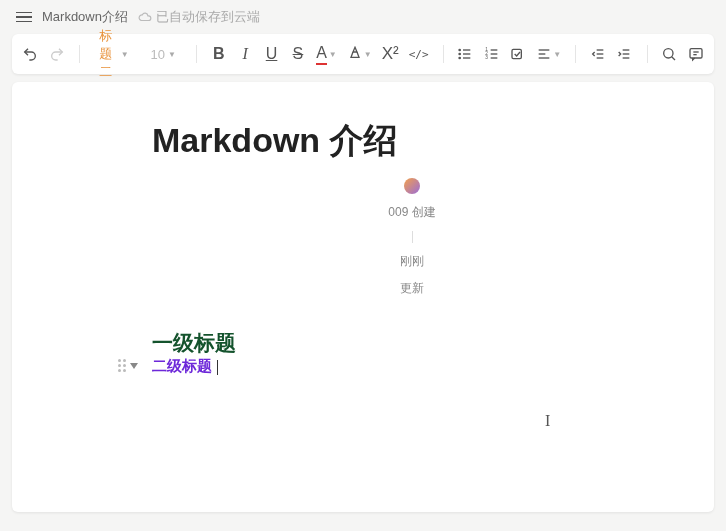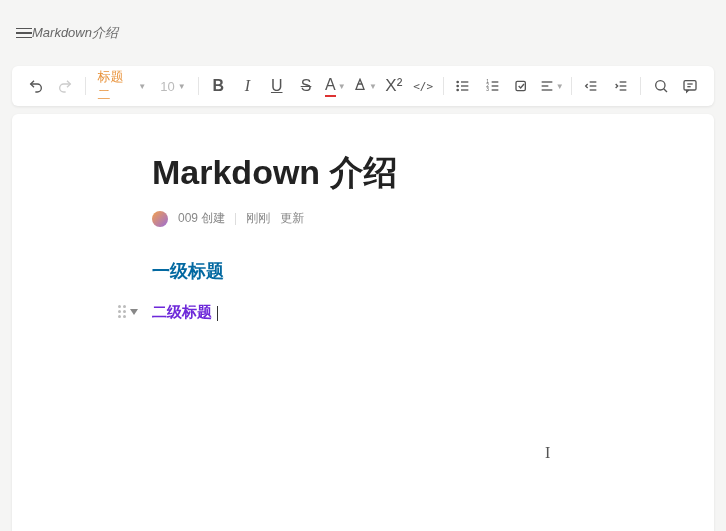--- a/index.html
+++ b/index.html
@@ -1,60 +1,66 @@
 <!DOCTYPE html>
 <html><head>
 <meta charset="utf-8">
 <style>
 * { margin: 0; padding: 0; box-sizing: border-box; }
 body { width: 726px; height: 531px; background: #f5f5f4; font-family: -apple-system, "Segoe UI", "PingFang SC", "Microsoft YaHei", sans-serif; overflow: hidden; }
 
-.topbar { display: flex; align-items: center; padding: 24px 16px; color: #888; font-size: 13px; font-style: italic; }
+.topbar { display: flex; align-items: center; padding: 8px 16px; gap: 10px; color: #888; font-size: 13px; }
 .hamburger { cursor: pointer; display: flex; flex-direction: column; gap: 3px; }
 .hamburger span { width: 16px; height: 1.5px; background: #555; }
 .topbar .title { color: #666; }
 .topbar .cloud { display: flex; align-items: center; gap: 4px; color: #aaa; }
 .topbar svg { width: 14px; height: 14px; }
 
-.toolbar { margin: 0 12px; background: #fff; border-radius: 6px; box-shadow: 0 1px 3px rgba(0,0,0,0.08); padding: 6px 10px; display: flex; align-items: center; gap: 2px; }
+.toolbar { margin: 0 12px; background: #fff; border-radius: 6px; box-shadow: 0 1px 3px rgba(0,0,0,0.08); padding: 6px 10px; display: flex; align-items: center; gap: 10px; }
 .toolbar .btn { width: 28px; height: 28px; display: flex; align-items: center; justify-content: center; border-radius: 4px; cursor: pointer; color: #555; }
 .toolbar .sep { width: 1px; height: 18px; background: #e5e5e5; margin: 0 4px; }
 .toolbar .dd { display: flex; align-items: center; gap: 3px; padding: 0 6px; height: 28px; cursor: pointer; color: #666; font-size: 13px; border-radius: 4px; }
 .toolbar .orange { color: #e8923a; }
 .toolbar svg { width: 16px; height: 16px; }
 .caret { font-size: 8px; color: #aaa; }
 
 .page { margin: 8px 12px 0; background: #fff; border-radius: 6px; box-shadow: 0 1px 3px rgba(0,0,0,0.08); min-height: 430px; padding: 36px 0 0 0; position: relative; }
 .content { margin-left: 140px; max-width: 520px; }
 .doc-title { font-size: 34px; font-weight: 700; color: #222; margin-bottom: 14px; }
-.meta { display: flex; align-items: center; gap: 10px; font-size: 12px; color: #888; margin-bottom: 32px; }
+.meta { display: flex; align-items: center; gap: 10px; font-size: 12px; color: #888; margin-bottom: 32px; flex-direction: column; }
 .avatar { width: 16px; height: 16px; border-radius: 50%; background: linear-gradient(135deg, #f3a04b 0%, #9b6dd7 100%); }
 .meta .divider { width: 1px; height: 12px; background: #ddd; }
 
-.h1block { font-size: 18px; font-weight: 700; color: #0369a1; margin-bottom: 20px; position: relative; }
+.h1block { font-size: 21px; font-weight: 700; color: #14532d; position: relative; }
 .h2block { font-size: 15px; font-weight: 600; color: #6d28d9; position: relative; display: inline-block; }
 .h2cursor::after { content: ""; display: inline-block; width: 1px; height: 15px; background: #333; vertical-align: middle; margin-left: 1px; }
 
 .gutter { position: absolute; left: -34px; top: 2px; display: flex; align-items: center; gap: 4px; color: #bbb; }
 .dots { display: grid; grid-template-columns: repeat(2, 3px); grid-template-rows: repeat(3, 3px); gap: 2px; }
 .dots span { width: 3px; height: 3px; background: #bbb; border-radius: 50%; }
 .tri { width: 0; height: 0; border-left: 4px solid transparent; border-right: 4px solid transparent; border-top: 6px solid #888; }
 
 .textcursor { position: absolute; left: 533px; top: 330px; font-size: 16px; color: #555; font-family: serif; }
 </style>
 </head>
 <body>
 
 <div class="topbar">
   <div class="hamburger">
       <span></span>
       <span></span>
       <span></span>
     </div>
   <div class="title">Markdown介绍</div>
+  <div class="cloud">
+    <svg viewBox="0 0 24 24" fill="none" stroke="#bbb" stroke-width="2">
+        <path d="M18 10h-1a5 5 0 0 0-9.6-1.5A4 4 0 0 0 6 18h12a4 4 0 0 0 0-8z"></path>
+      </svg>
+    <span>已自动保存到云端</span>
+  </div>
 </div>
 
 <div class="toolbar">
   <div class="btn">
       <svg viewBox="0 0 24 24" fill="none" stroke="currentColor" stroke-width="2">
         <path d="M9 14l-5-5 5-5"></path>
         <path d="M4 9h10a6 6 0 0 1 0 12h-3"></path>
       </svg>
     </div>
   <div class="btn" style="color:#ccc">

